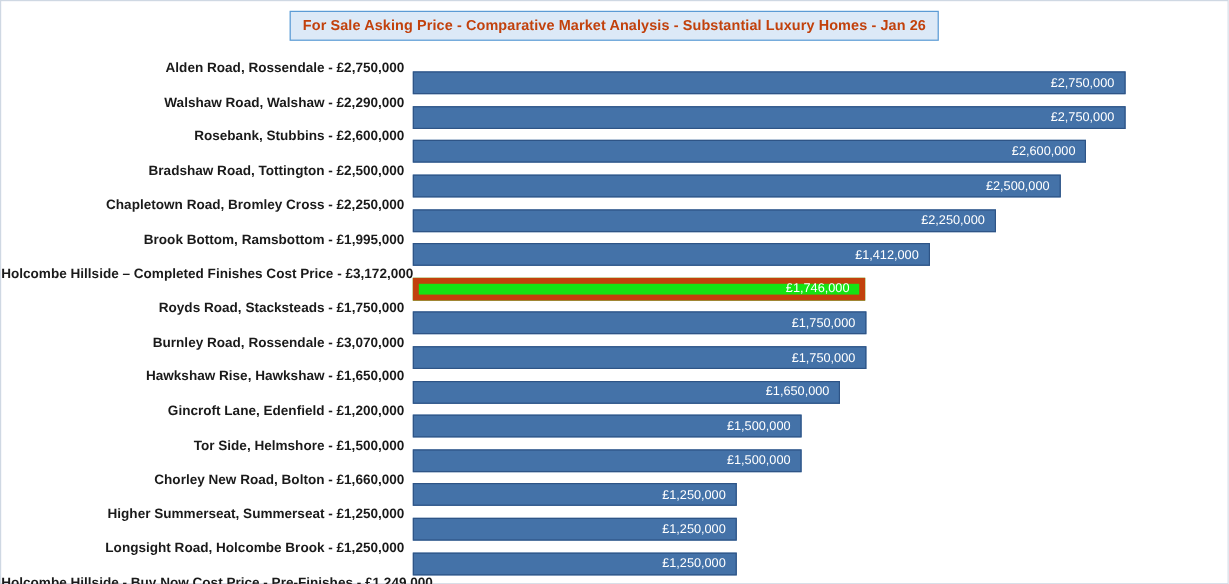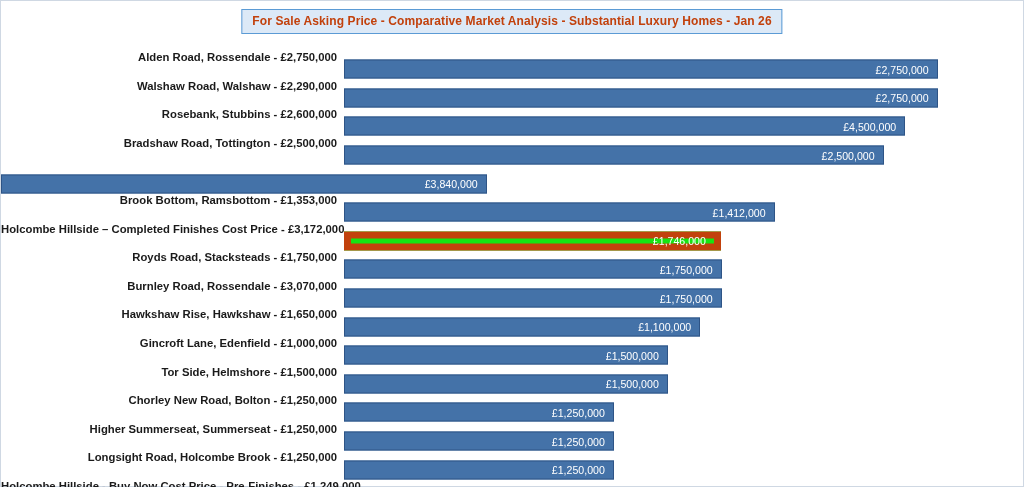--- a/index.html
+++ b/index.html
@@ -72,21 +72,21 @@
     top: 50%;
     transform: translateY(-50%);
     height: 19px;
     background: #4472a8;
     border: 1px solid #2e5486;
     box-sizing: border-box;
     margin-top: 12px;
   }
   .bar.highlight {
     background: #16e313;
-    border: 7px solid #c2410c;
+    border: 5px solid #c2410c;
   }
   .bar-value {
     position: absolute;
     top: 50%;
     transform: translateY(-50%);
     font-size: 10.6px;
     color: #ffffff;
     font-weight: normal;
     white-space: nowrap;
     pointer-events: none;
@@ -116,41 +116,42 @@
         <div class="bar-area">
           <div class="bar" style="width: 593.621px;">
             <span class="bar-value" style="right: 8px;">£2,750,000</span>
           </div>
         </div>
       </div>
       <div class="row">
         <div class="row-label">Rosebank, Stubbins - £2,600,000</div>
         <div class="bar-area">
           <div class="bar" style="width: 561.241px;">
-            <span class="bar-value" style="right: 8px;">£4,500,000</span>
+            <span class="bar-value" style="right: 8px;">£2,600,000</span>
           </div>
         </div>
       </div>
       <div class="row">
         <div class="row-label">Bradshaw Road, Tottington - £2,500,000</div>
         <div class="bar-area">
           <div class="bar" style="width: 539.655px;">
             <span class="bar-value" style="right: 8px;">£2,500,000</span>
           </div>
         </div>
       </div>
       <div class="row">
+        <div class="row-label">Chapletown Road, Bromley Cross - £2,250,000</div>
         <div class="bar-area">
           <div class="bar" style="width: 485.69px;">
-            <span class="bar-value" style="right: 8px;">£3,840,000</span>
-          </div>
-        </div>
-      </div>
-      <div class="row">
-        <div class="row-label">Brook Bottom, Ramsbottom - £1,353,000</div>
+            <span class="bar-value" style="right: 8px;">£2,250,000</span>
+          </div>
+        </div>
+      </div>
+      <div class="row">
+        <div class="row-label">Brook Bottom, Ramsbottom - £1,995,000</div>
         <div class="bar-area">
           <div class="bar" style="width: 430.645px;">
             <span class="bar-value" style="right: 8px;">£1,412,000</span>
           </div>
         </div>
       </div>
       <div class="row">
         <div class="row-label">Holcombe Hillside – Completed Finishes Cost Price - £3,172,000</div>
         <div class="bar-area">
           <div class="bar highlight" style="width: 376.895px;">
@@ -171,42 +172,42 @@
         <div class="bar-area">
           <div class="bar" style="width: 377.759px;">
             <span class="bar-value" style="right: 8px;">£1,750,000</span>
           </div>
         </div>
       </div>
       <div class="row">
         <div class="row-label">Hawkshaw Rise, Hawkshaw - £1,650,000</div>
         <div class="bar-area">
           <div class="bar" style="width: 356.172px;">
-            <span class="bar-value" style="right: 8px;">£1,100,000</span>
-          </div>
-        </div>
-      </div>
-      <div class="row">
-        <div class="row-label">Gincroft Lane, Edenfield - £1,000,000</div>
+            <span class="bar-value" style="right: 8px;">£1,650,000</span>
+          </div>
+        </div>
+      </div>
+      <div class="row">
+        <div class="row-label">Gincroft Lane, Edenfield - £1,200,000</div>
         <div class="bar-area">
           <div class="bar" style="width: 323.793px;">
             <span class="bar-value" style="right: 8px;">£1,500,000</span>
           </div>
         </div>
       </div>
       <div class="row">
         <div class="row-label">Tor Side, Helmshore - £1,500,000</div>
         <div class="bar-area">
           <div class="bar" style="width: 323.793px;">
             <span class="bar-value" style="right: 8px;">£1,500,000</span>
           </div>
         </div>
       </div>
       <div class="row">
-        <div class="row-label">Chorley New Road, Bolton - £1,250,000</div>
+        <div class="row-label">Chorley New Road, Bolton - £1,660,000</div>
         <div class="bar-area">
           <div class="bar" style="width: 269.828px;">
             <span class="bar-value" style="right: 8px;">£1,250,000</span>
           </div>
         </div>
       </div>
       <div class="row">
         <div class="row-label">Higher Summerseat, Summerseat - £1,250,000</div>
         <div class="bar-area">
           <div class="bar" style="width: 269.828px;">

